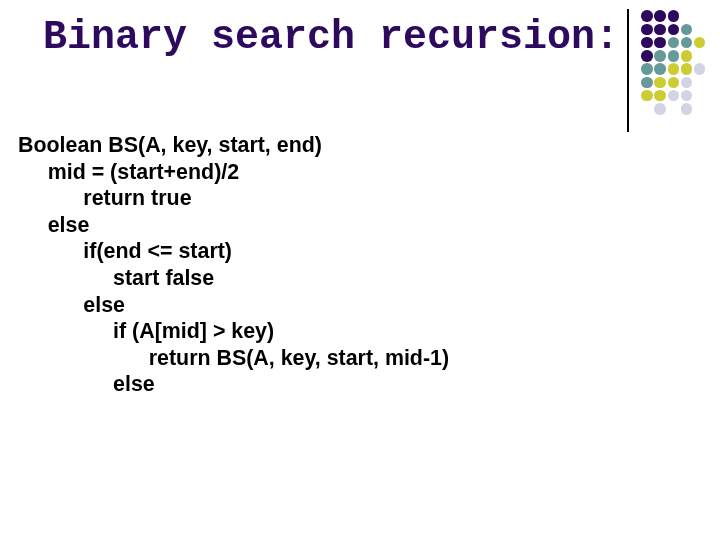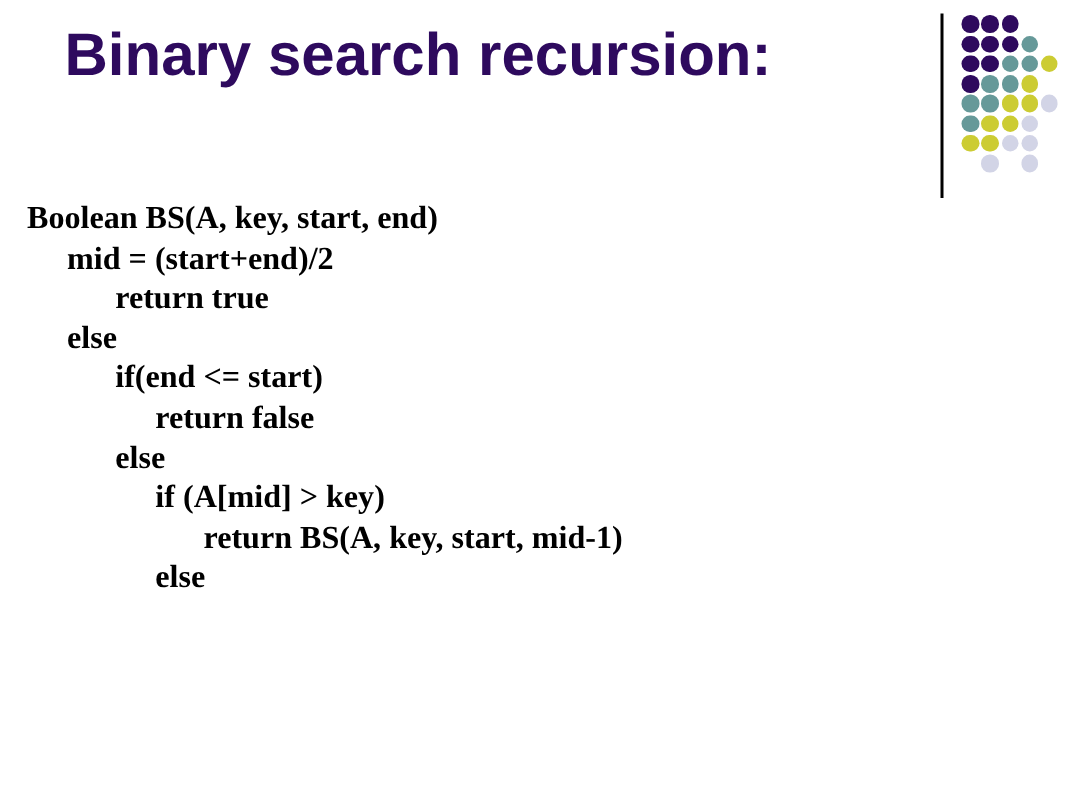--- a/index.html
+++ b/index.html
@@ -20,21 +20,21 @@
     line-height: 47px;
     font-weight: bold;
     letter-spacing: 0;
   }
   .title span { display: block; white-space: pre; }
   .code {
     position: absolute;
     left: 18px;
     top: 132px;
     color: #000000;
-    font-family: Liberation Serif, serif;
+    font-family: Liberation Sans, sans-serif;
     font-size: 21.4px;
     line-height: 26.6px;
     font-weight: bold;
   }
   .code-line { white-space: pre; }
   .vline {
     position: absolute;
     left: 627px;
     top: 9px;
     width: 2px;
@@ -82,30 +82,30 @@
       <div class="dot" style="left: 667.5px; top: 76.7px; background: rgb(204, 204, 51);"></div>
       <div class="dot" style="left: 680.6px; top: 76.7px; background: rgb(210, 212, 230);"></div>
       <div class="dot" style="left: 641.3px; top: 89.98px; background: rgb(204, 204, 51);"></div>
       <div class="dot" style="left: 654.4px; top: 89.98px; background: rgb(204, 204, 51);"></div>
       <div class="dot" style="left: 667.5px; top: 89.98px; background: rgb(210, 212, 230);"></div>
       <div class="dot" style="left: 680.6px; top: 89.98px; background: rgb(210, 212, 230);"></div>
       <div class="dot" style="left: 654.4px; top: 103.26px; background: rgb(210, 212, 230);"></div>
       <div class="dot" style="left: 680.6px; top: 103.26px; background: rgb(210, 212, 230);"></div>
     </div>
 
-  <h1 class="title" id="title" style="color: rgb(46, 10, 94);">
+  <h1 class="title" id="title" style="color: rgb(46, 10, 94); font-family: Liberation Mono, monospace;">
     <span>Binary search recursion:</span>
   </h1>
 
   <div class="code">
     <div class="code-line">Boolean BS(A, key, start, end)</div>
     <div class="code-line">     mid = (start+end)/2</div>
     <div class="code-line">           return true</div>
     <div class="code-line">     else</div>
     <div class="code-line">           if(end &lt;= start)</div>
-    <div class="code-line">                return false</div>
+    <div class="code-line">                start false</div>
     <div class="code-line">           else</div>
     <div class="code-line">                if (A[mid] &gt; key)</div>
     <div class="code-line">                      return BS(A, key, start, mid-1)</div>
     <div class="code-line">                else</div>
   </div>
 
 </div>
 
 </body></html>

